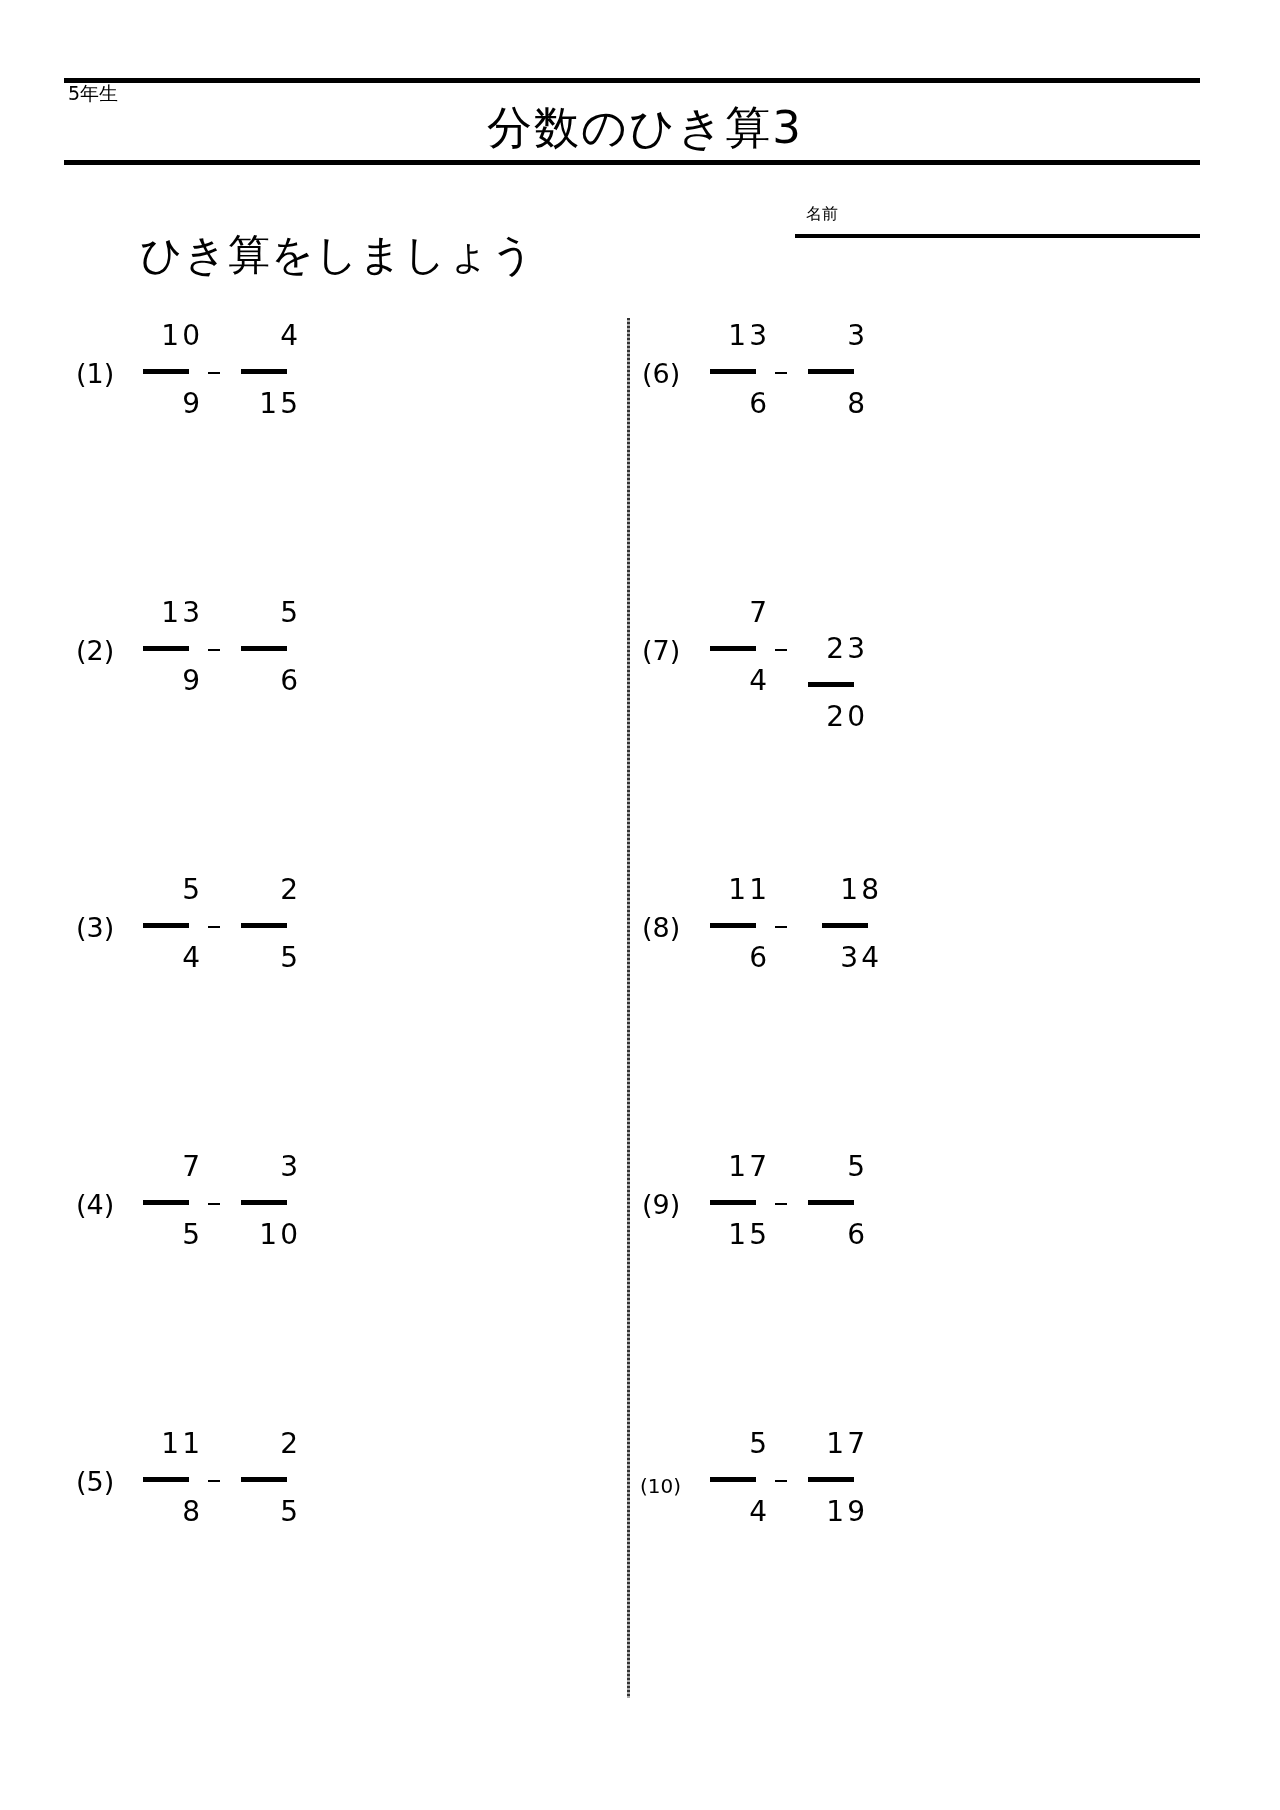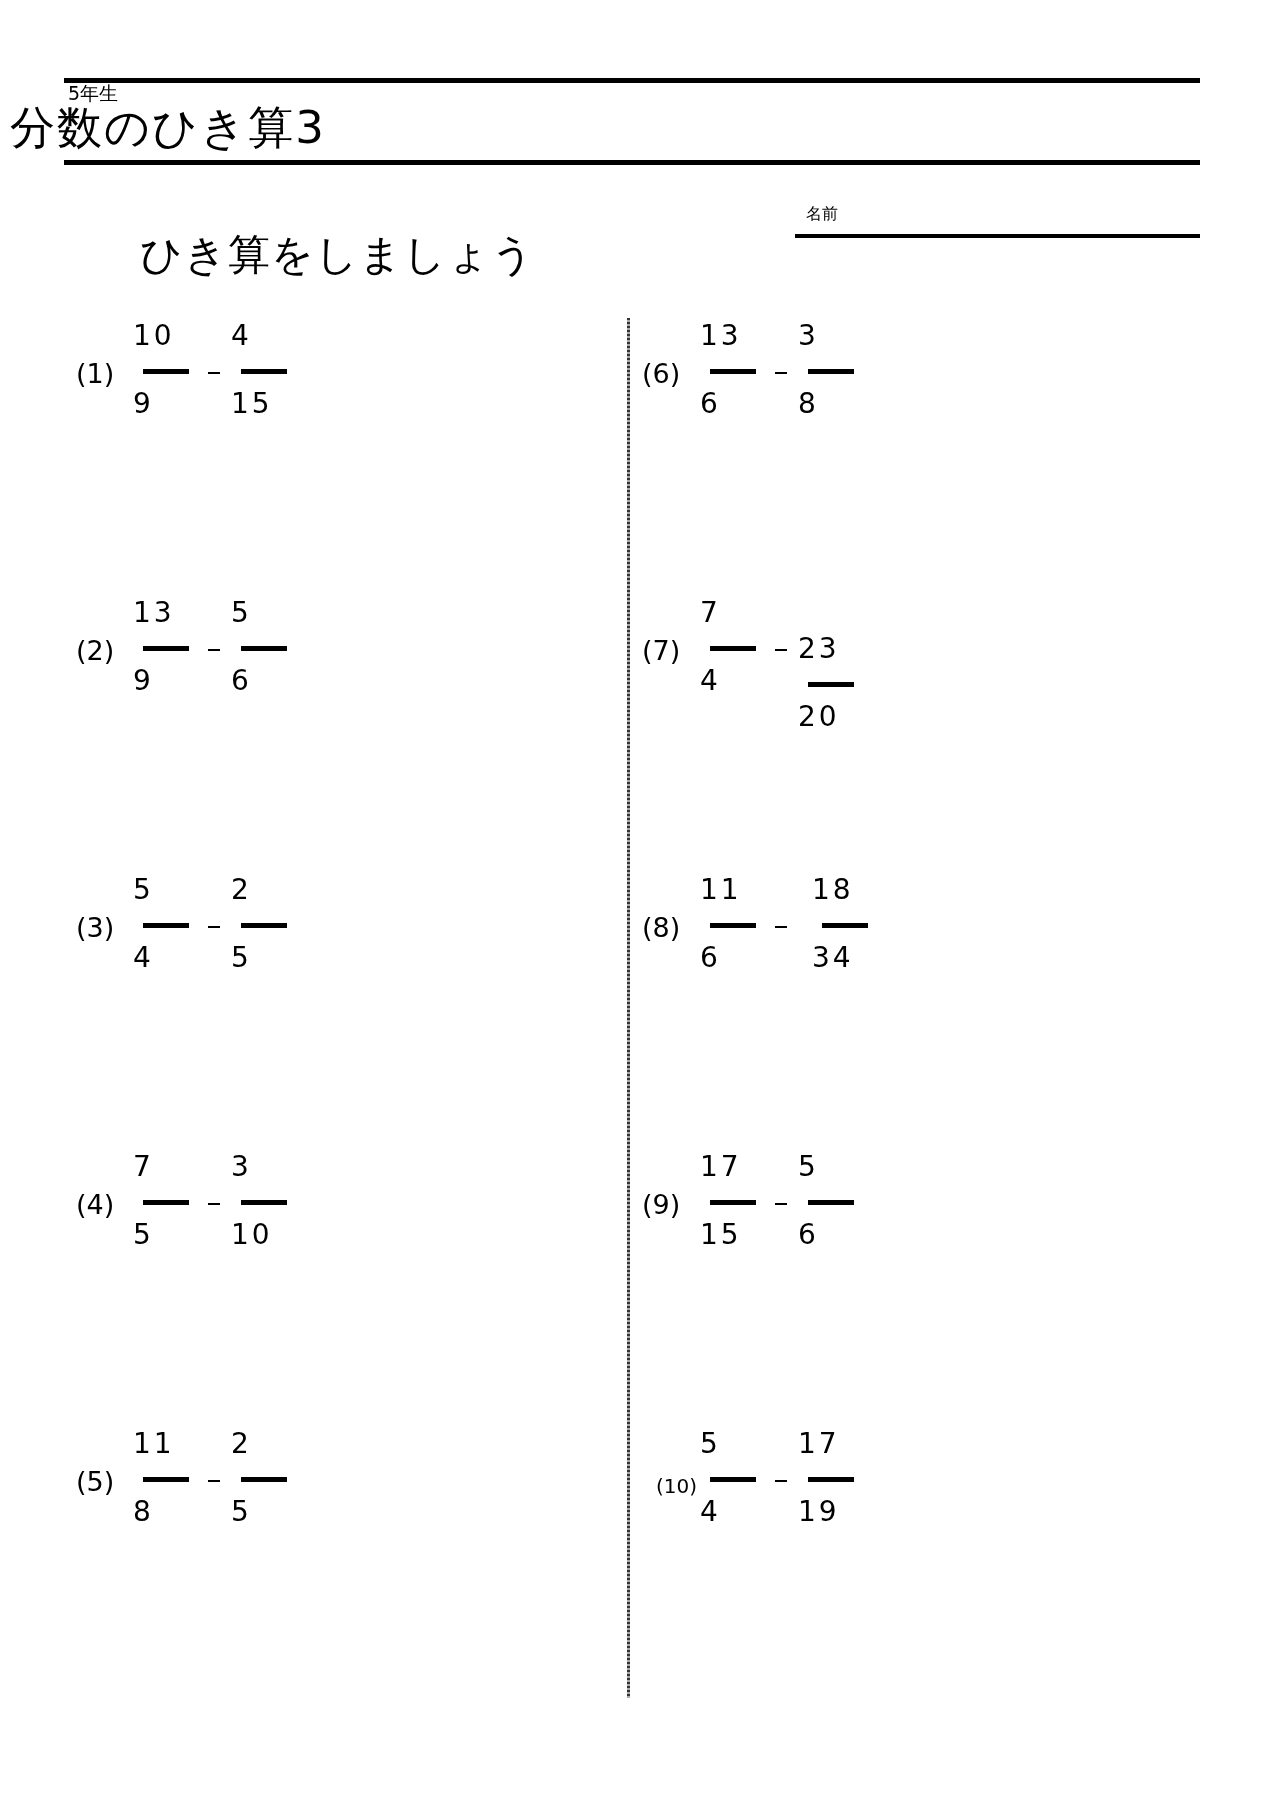--- a/index.html
+++ b/index.html
@@ -2,32 +2,32 @@
 <html><head>
   <meta charset="utf-8">
   <style>
     html, body { margin: 0; padding: 0; background: #ffffff; }
     body { width: 1280px; height: 1810px; position: relative; overflow: hidden;
            font-family: "DejaVu Sans", "Liberation Sans", sans-serif; color: #000; }
     .rule { position: absolute; background: #000; }
     #top-rule { left: 64px; top: 78px; width: 1136px; height: 5px; }
     #title-rule { left: 64px; top: 160px; width: 1136px; height: 5px; }
     #grade { position: absolute; left: 68px; top: 82px; font-size: 19px; line-height: 22px; }
-    #title { position: absolute; left: 0; width: 1280px; top: 100px; 
+    #title { position: absolute; left: 0; width: 1280px; top: 100px; text-align: center;
              font-size: 45px; line-height: 56px; letter-spacing: 2px; padding-left: 10px; box-sizing: border-box; }
     #name-label { position: absolute; left: 806px; top: 202px; font-size: 16px; line-height: 24px; }
     #name-line { left: 795px; top: 234px; width: 405px; height: 4px; }
     #instruction { position: absolute; left: 140px; top: 232px; font-size: 42px; line-height: 46px; letter-spacing: 1px; }
     #divider { position: absolute; left: 627px; top: 318px; width: 3px; height: 1380px;
                background: repeating-linear-gradient(to bottom, #333 0 2px, #aaa 2px 4px); }
     .problem { position: absolute; width: 300px; height: 110px; }
     .pnum { position: absolute; left: 0; top: 38px; font-size: 27px; line-height: 32px; }
-    .pnum.small { font-size: 20px; top: 42px; left: -2px; margin-left: 16px; }
+    .pnum.small { font-size: 20px; top: 42px; left: -2px; }
     .frac { position: absolute; top: 0; width: 50px; height: 110px; }
-    .frac .num, .frac .den { position: absolute; left: -10px; width: 70px; text-align: left;
+    .frac .num, .frac .den { position: absolute; left: -10px; width: 70px; text-align: right;
                              font-size: 28px; line-height: 32px; letter-spacing: 3px; }
     .frac .num { top: 0; }
     .frac .den { top: 68px; }
     .frac .bar { position: absolute; left: 0; top: 49px; width: 46px; height: 5px; background: #000; }
     .minus { position: absolute; top: 52px; width: 12px; height: 2px; background: #000; }
   </style>
 </head>
 <body>
 
 <div class="rule" id="top-rule"></div>

